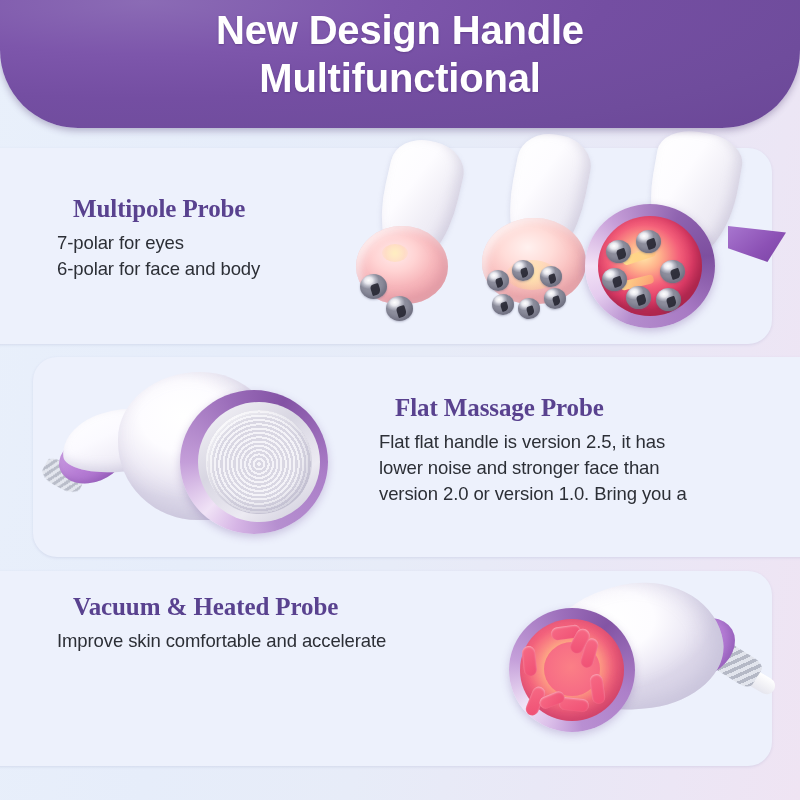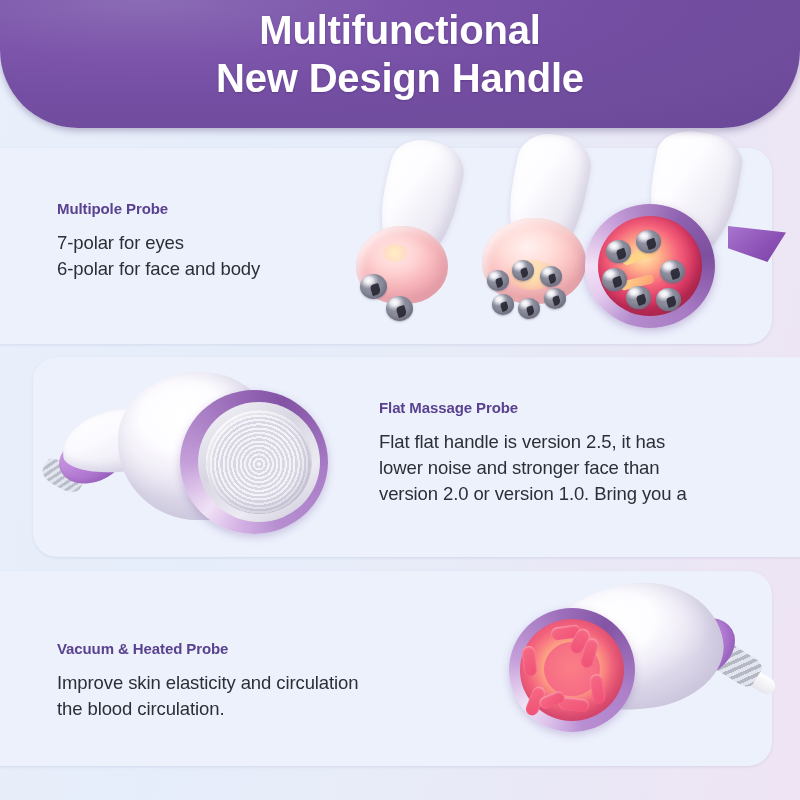--- a/index.html
+++ b/index.html
@@ -85,38 +85,39 @@
     top: 571px;
     width: 802px;
     height: 195px;
     border-radius: 24px;
   }
 
   .text-block {
     position: absolute;
   }
   .block-title {
-    margin: 0 0 9px 0;
-    font-size: 15px;
+    margin: 0 0 9px 16px;
+    font-size: 25px;
     font-weight: bold;
     color: #59428f;
     letter-spacing: -0.1px;
     line-height: 24px;
+    font-family: Liberation Serif, serif;
   }
   .block-body {
     margin: 0;
     font-size: 18.5px;
     line-height: 26px;
     color: #2c2f36;
     letter-spacing: -0.1px;
   }
 
   .tb-1 { left: 57px; top: 197px;  width: 300px; }
   .tb-2 { left: 379px; top: 396px; width: 340px; }
-  .tb-3 { left: 57px;  top: 637px; width: 390px; }
+  .tb-3 { left: 57px;  top: 595px; width: 390px; }
 
   
   .art { position: absolute; }
 
   
   .art-1 { left: 330px; top: 148px; width: 460px; height: 200px; }
 
   .probe-body {
     position: absolute;
     background: linear-gradient(115deg, #ffffff 0%, #fdfcff 35%, #f0eef6 62%, #e4e0ee 100%);
@@ -397,22 +398,22 @@
   .v7 { left: 84px;  top: 118px;width: 26px; height: 12px; transform: rotate(-22deg); }
   .v8 { left: 118px; top: 52px; width: 14px; height: 26px; transform: rotate(28deg); }
 </style>
 </head>
 <body>
 
 <div id="page">
 
   <div class="header">
     <div class="header-inner">
+      <span class="header-line">New Design Handle</span>
       <span class="header-line">Multifunctional</span>
-      <span class="header-line">New Design Handle</span>
     </div>
   </div>
 
   <div class="card card-1"></div>
 
   <div class="art art-1">
 
     <div class="probe-body pA-stem"></div>
     <div class="pA-head"></div>
     <div class="pA-glow"></div>
@@ -483,17 +484,16 @@
     <div class="vent v3"></div>
     <div class="vent v4"></div>
     <div class="vent v5"></div>
     <div class="vent v6"></div>
     <div class="vent v7"></div>
     <div class="vent v8"></div>
   </div>
 
   <div class="text-block tb-3">
     <p class="block-title">Vacuum &amp; Heated Probe</p>
-    <p class="block-body">Improve skin elasticity and circulation</p>
-    <p class="block-body">the blood circulation.</p>
+    <p class="block-body">Improve skin comfortable and accelerate</p>
   </div>
 
 </div>
 
 </body></html>

